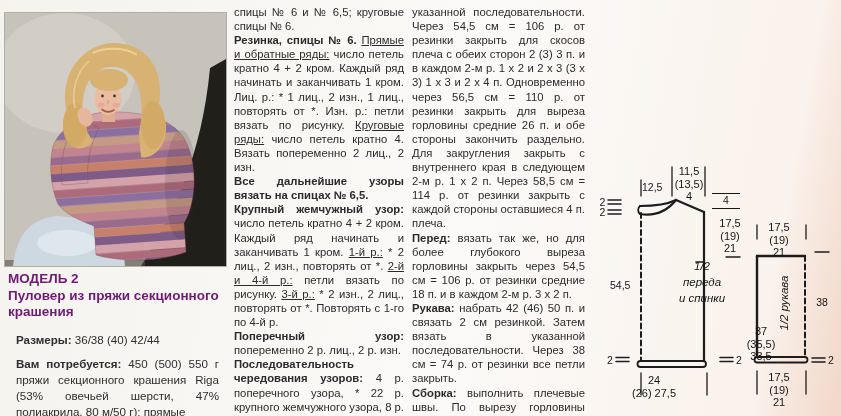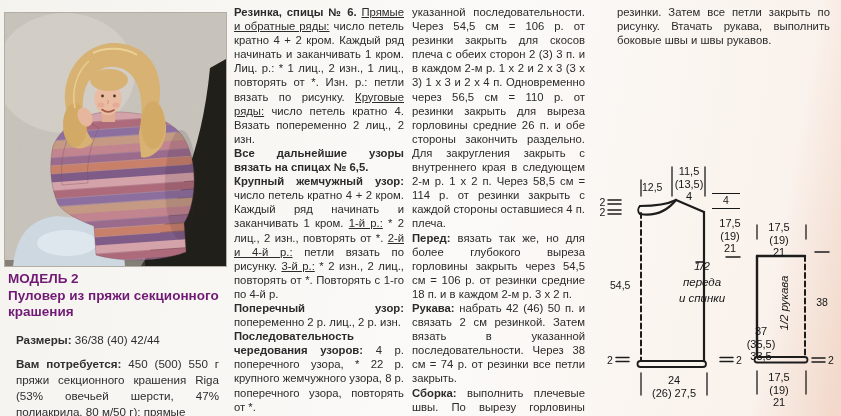--- a/index.html
+++ b/index.html
@@ -88,34 +88,32 @@
       <div>МОДЕЛЬ 2</div>
       <div>Пуловер из пряжи секционного крашения</div>
     </div>
     <div class="model-paras">
         <p class="para"><span class="b">Размеры:</span><span> 36/38 (40) 42/44</span></p>
         <p class="para"><span class="b">Вам потребуется:</span><span> 450 (500) 550 г пряжи секционного крашения Riga (53% овечьей шерсти, 47% полиакрила, 80 м/50 г); прямые</span></p>
       </div>
   </div>
 
   <div class="col col2">
+      <p class="para"><span>спицы № 6 и № 6,5; круговые спицы № 6.</span></p>
       <p class="para"><span class="b">Резинка, спицы № 6. </span><span class="u">Прямые и обратные ряды:</span><span> число петель кратно 4 + 2 кром. Каждый ряд начинать и заканчивать 1 кром. Лиц. р.: * 1 лиц., 2 изн., 1 лиц., повторять от *. Изн. р.: петли вязать по рисунку. </span><span class="u">Круговые ряды:</span><span> число петель кратно 4. Вязать попеременно 2 лиц., 2 изн.</span></p>
       <p class="para"><span class="b">Все дальнейшие узоры вязать на спицах № 6,5.</span></p>
       <p class="para"><span class="b">Крупный жемчужный узор:</span><span> число петель кратно 4 + 2 кром. Каждый ряд начинать и заканчивать 1 кром. </span><span class="u">1-й р.:</span><span> * 2 лиц., 2 изн., повторять от *. </span><span class="u">2-й и 4-й р.:</span><span> петли вязать по рисунку. </span><span class="u">3-й р.:</span><span> * 2 изн., 2 лиц., повторять от *. Повторять с 1-го по 4-й р.</span></p>
       <p class="para"><span class="b">Поперечный узор:</span><span> попеременно 2 р. лиц., 2 р. изн.</span></p>
       <p class="para"><span class="b">Последовательность чередования узоров:</span><span> 4 р. поперечного узора, * 22 р. крупного жемчужного узора, 8 р. поперечного узора, повторять от *.</span></p>
     </div>
   <div class="col col3">
       <p class="para"><span>указанной последовательности. Через 54,5 см = 106 р. от резинки закрыть для скосов плеча с обеих сторон 2 (3) 3 п. и в каждом 2-м р. 1 x 2 и 2 x 3 (3 x 3) 1 x 3 и 2 x 4 п. Одновременно через 56,5 см = 110 р. от резинки закрыть для выреза горловины средние 26 п. и обе стороны закончить раздельно. Для закругления закрыть с внутреннего края в следующем 2-м р. 1 x 2 п. Через 58,5 см = 114 р. от резинки закрыть с каждой стороны оставшиеся 4 п. плеча.</span></p>
       <p class="para"><span class="b">Перед:</span><span> вязать так же, но для более глубокого выреза горловины закрыть через 54,5 см = 106 р. от резинки средние 18 п. и в каждом 2-м р. 3 x 2 п.</span></p>
       <p class="para"><span class="b">Рукава:</span><span> набрать 42 (46) 50 п. и связать 2 см резинкой. Затем вязать в указанной последовательности. Через 38 см = 74 р. от резинки все петли закрыть.</span></p>
       <p class="para"><span class="b">Сборка:</span><span> выполнить плечевые швы. По вырезу горловины набрать на круговые спицы 72 п. и вязать следующим образом планку: 1 круговой р. лиц., 2 круговых р. изн., 1 круговой р. лиц., 5 круговых р.</span></p>
-    </div>
-  <div class="col col4">
-      <p class="para"><span>резинки. Затем все петли закрыть по рисунку. Втачать рукава, выполнить боковые швы и швы рукавов.</span></p>
     </div>
 
   <svg class="lines" width="841" height="416" viewBox="0 0 841 416">
     <g stroke="#1c1c1c" fill="none" stroke-linecap="round">
 
       <path d="M641,213 V361" stroke-width="2" stroke-dasharray="5 3.5"></path>
       <path d="M640,206 C637.5,208 637.5,212 640,214" stroke-width="1.8"></path>
       <path d="M640,206 C652,206 666,205 676,200" stroke-width="2.2"></path>
       <path d="M640,214 C656,216.5 668,210 676,200" stroke-width="2.2"></path>
       <path d="M676,200 L704,212" stroke-width="2.2"></path>
@@ -169,21 +167,21 @@
   <div class="lab right" style="left:610px;top:279px;width:30px;">54,5</div>
   <div class="lab" style="left:604px;top:354px;width:12px;">2</div>
   <div class="lab lab4" style="left:712px;top:193px;width:28px;">4</div>
   <div class="lab stack" style="left:710px;top:217px;width:40px;">17,5
 (19)
 21</div>
   <div class="lab stack" style="left:738px;top:281px;width:46px;margin-top:44px;">37
 (35,5)
 33,5</div>
   <div class="lab" style="left:733px;top:354px;width:12px;">2</div>
-  <div class="lab stack" style="left:640px;top:374px;width:68px;">24
+  <div class="lab stack" style="left:620px;top:374px;width:68px;">24
 (26) 27,5</div>
   <div class="lab ttl" style="left:638px;top:258px;width:60px;margin-left:34px;">1/2
 переда
 и спинки</div>
 
   <div class="lab stack" style="left:760px;top:221px;width:38px;">17,5
 (19)
 21</div>
   <div class="lab" style="left:810px;top:296px;width:24px;">38</div>
   <div class="lab" style="left:825px;top:354px;width:12px;">2</div>

